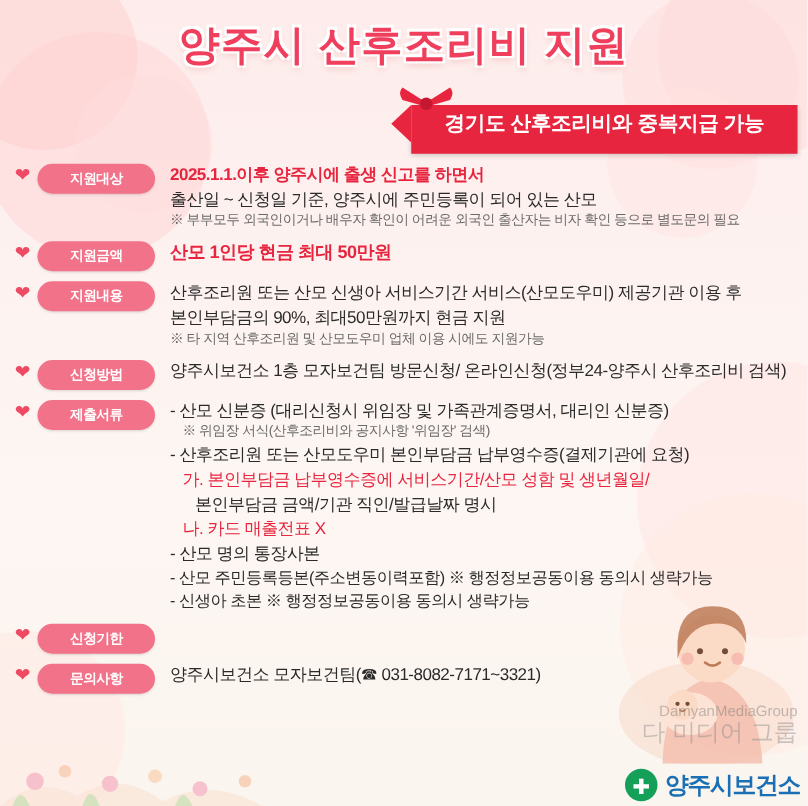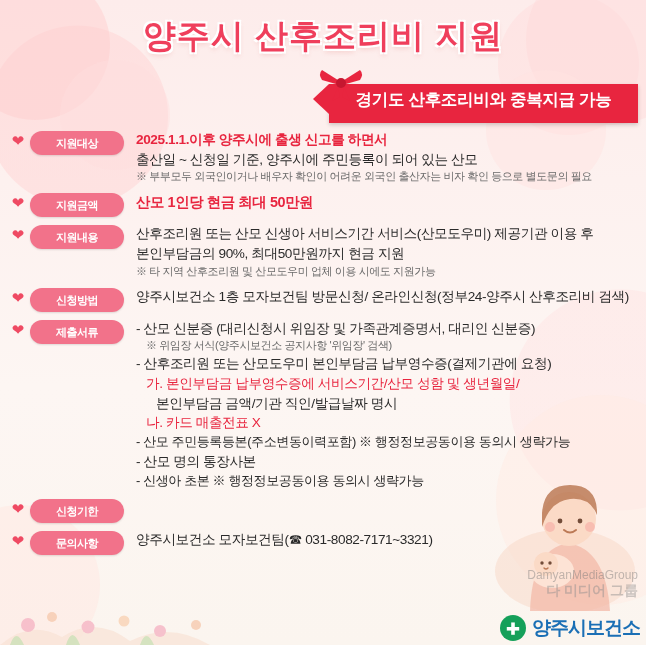--- a/index.html
+++ b/index.html
@@ -170,22 +170,22 @@
     right: 8px;
     bottom: 46px;
     z-index: 5;
     text-align: right;
     color: rgba(120,120,120,0.45);
     font-size: 12px;
     line-height: 1.2;
     pointer-events: none;
   }
   .watermark .wm2 {
-    font-size: 14px;
-    font-weight: bold;
+    font-size: 19px;
+    font-weight: normal;
     color: rgba(140,140,140,0.45);
   }
   .logo-bar {
     position: absolute;
     right: 6px;
     bottom: 4px;
     z-index: 6;
     display: flex;
     align-items: center;
     gap: 6px;
@@ -281,27 +281,27 @@
       <div class="content">
         <div class="line">양주시보건소 1층 모자보건팀 방문신청/ 온라인신청(정부24-양주시 산후조리비 검색)</div>
       </div>
     </div>
 
     <div class="row">
       <div class="heart">❤</div>
       <div class="pill">제출서류</div>
       <div class="content">
         <div class="line">- 산모 신분증 (대리신청시 위임장 및 가족관계증명서, 대리인 신분증)</div>
-        <div class="note sub">※ 위임장 서식(양주시보건소 공지사항 '위임장' 검색)</div>
+        <div class="note sub">※ 위임장 서식(산후조리비와 공지사항 '위임장' 검색)</div>
         <div class="line">- 산후조리원 또는 산모도우미 본인부담금 납부영수증(결제기관에 요청)</div>
         <div class="line sub red">가. 본인부담금 납부영수증에 서비스기간/산모 성함 및 생년월일/</div>
         <div class="line sub2">본인부담금 금액/기관 직인/발급날짜 명시</div>
         <div class="line sub red">나. 카드 매출전표 X</div>
+        <div class="line">- 산모 명의 통장사본</div>
         <div class="line" style="font-size:13px;">- 산모 주민등록등본(주소변동이력포함) ※ 행정정보공동이용 동의시 생략가능</div>
-        <div class="line">- 산모 명의 통장사본</div>
         <div class="line" style="font-size:13px;">- 신생아 초본 ※ 행정정보공동이용 동의시 생략가능</div>
       </div>
     </div>
 
     <div class="row">
       <div class="heart">❤</div>
       <div class="pill">신청기한</div>
     </div>
 
     <div class="row">

